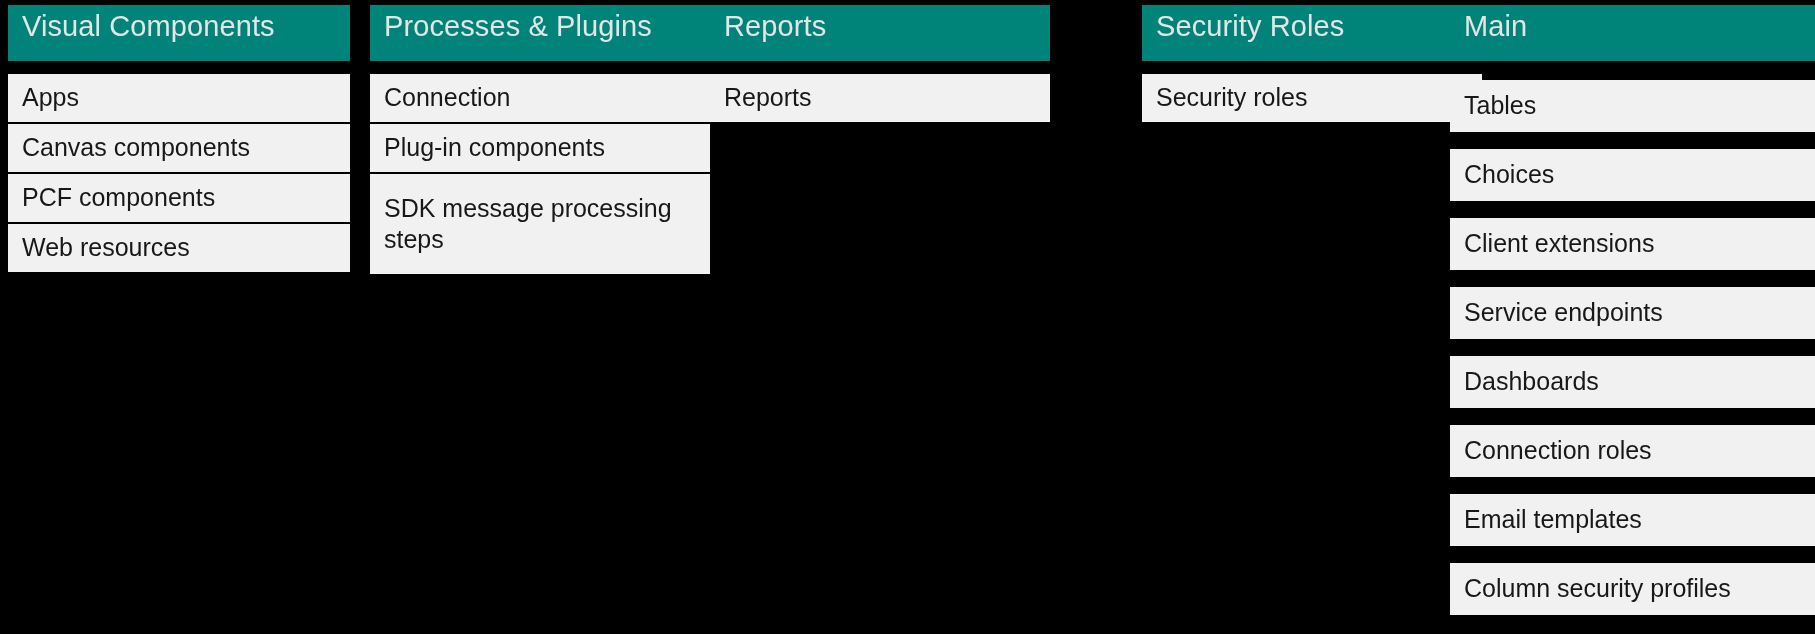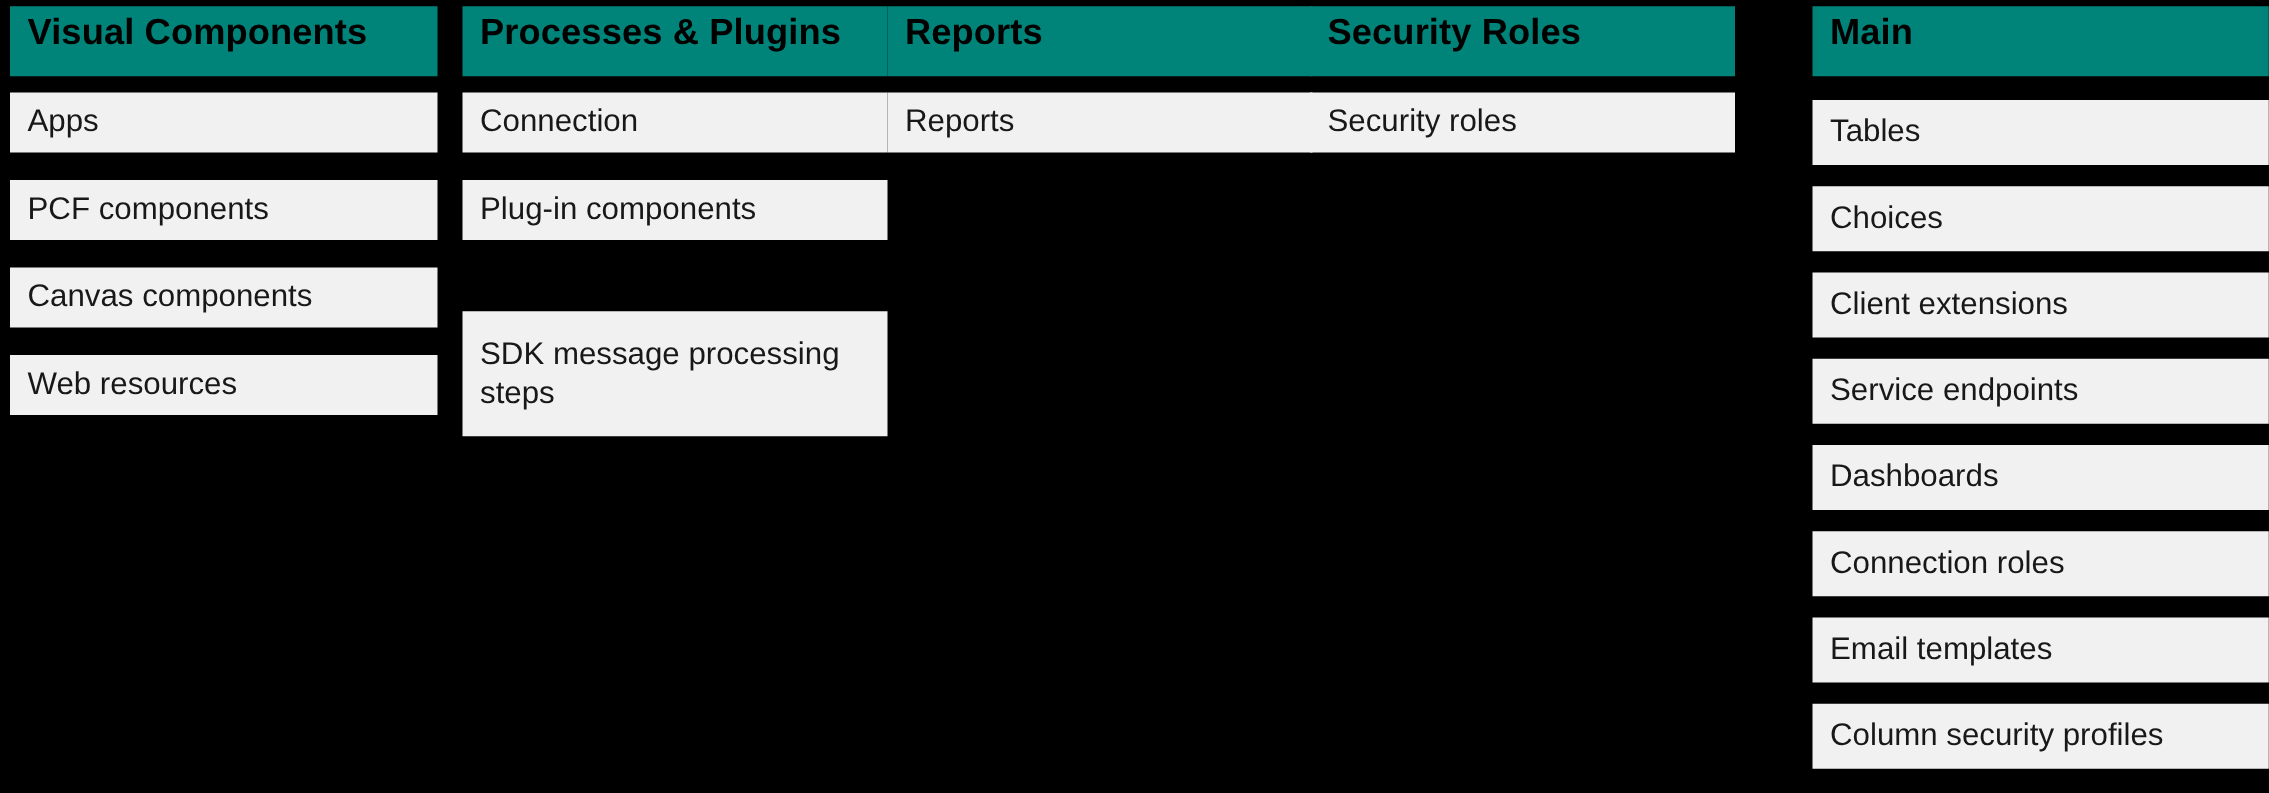--- a/index.html
+++ b/index.html
@@ -25,81 +25,80 @@
   .column {
     position: absolute;
     top: 5px;
     display: flex;
     flex-direction: column;
     gap: 11px;
   }
 
   .col-header {
     background: #00847A;
-    color: #000000;
+    color: #e5e5e5;
     font-size: 29px;
-    font-weight: bold;
+    font-weight: normal;
     line-height: 1.1;
     padding: 12px 14px 24px 14px;
     box-sizing: border-box;
     height: 56px;
     display: flex;
     align-items: center;
     letter-spacing: 0.1px;
     white-space: nowrap;
   }
 
   .col-items {
     display: flex;
     flex-direction: column;
-    gap: 22px;
+    gap: 2px;
     margin-top: 2px;
   }
 
   .item {
     background: #F1F1F1;
     color: #181818;
     font-size: 25px;
     line-height: 31px;
     padding: 8px 14px 9px 14px;
     box-sizing: border-box;
     min-height: 48px;
     display: flex;
     align-items: center;
   }
 
   .item.multiline {
     align-items: center;
     min-height: 100px;
     white-space: pre-line;
-    margin-top: 35px;
   }
 
   
   #col-visual-components { left: 8px;    width: 342px; }
   #col-processes-plugins { left: 370px;  width: 340px; }
   #col-reports           { left: 710px;  width: 340px; }
-  #col-security-roles    { left: 1048px; width: 340px; }
+  #col-security-roles    { left: 1142px; width: 340px; }
   #col-main              { left: 1450px; width: 380px; }
 
   #col-main .item { min-height: 52px; }
   #col-main .col-items { gap: 17px; }
   #col-main { gap: 17px; }
 </style>
 </head>
 <body>
 
 <div id="board">
 
   <div class="column" id="col-visual-components">
     <div class="col-header">Visual Components</div>
     <div class="col-items">
       <div class="item">Apps</div>
+      <div class="item">Canvas components</div>
       <div class="item">PCF components</div>
-      <div class="item">Canvas components</div>
       <div class="item">Web resources</div>
     </div>
   </div>
 
   <div class="column" id="col-processes-plugins">
     <div class="col-header">Processes &amp; Plugins</div>
     <div class="col-items">
       <div class="item">Connection</div>
       <div class="item">Plug-in components</div>
       <div class="item multiline">SDK message processing steps</div>

